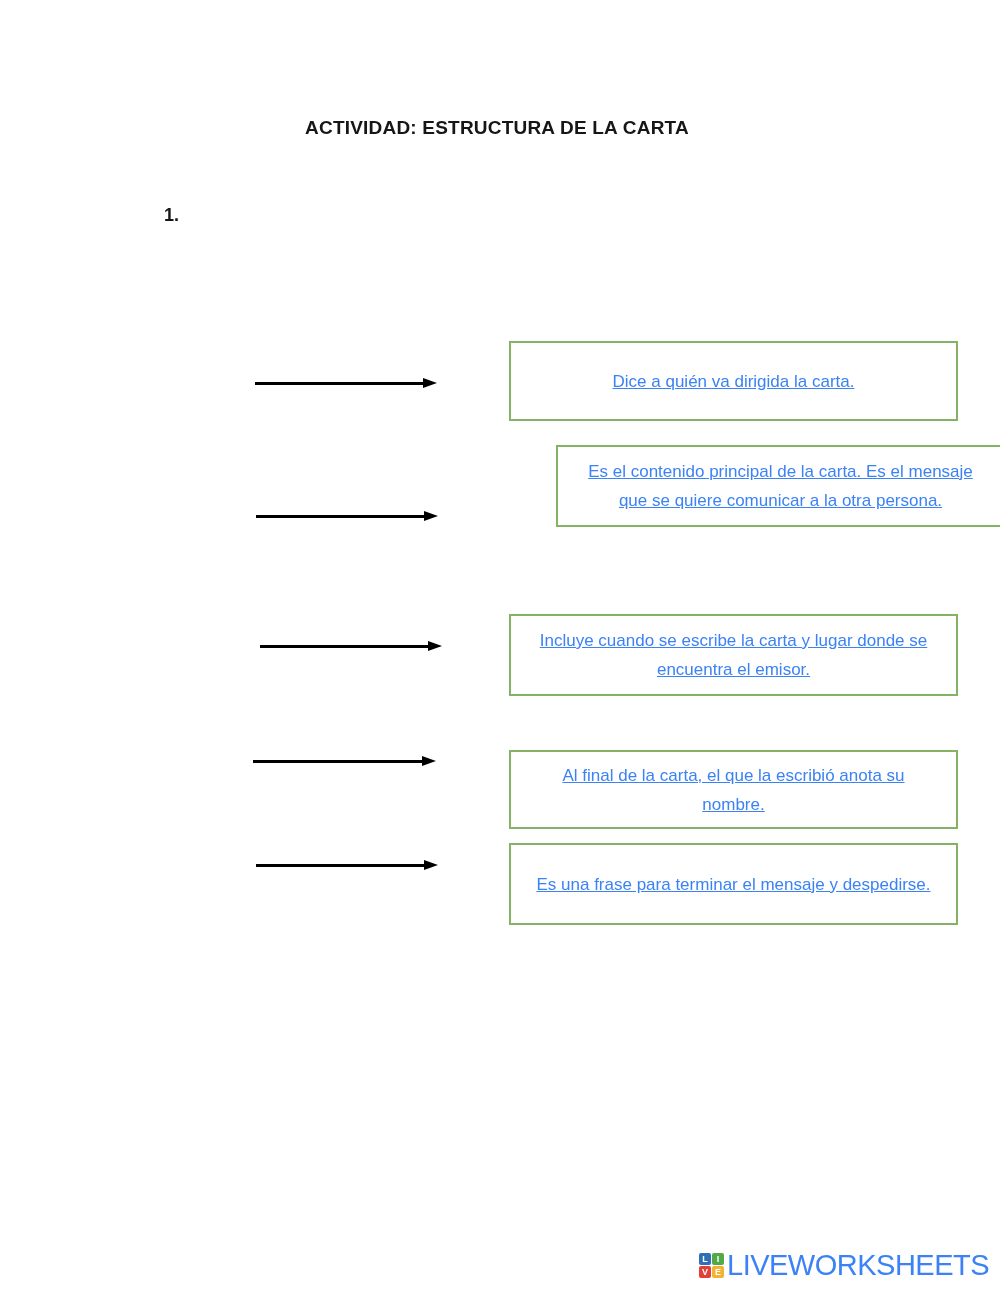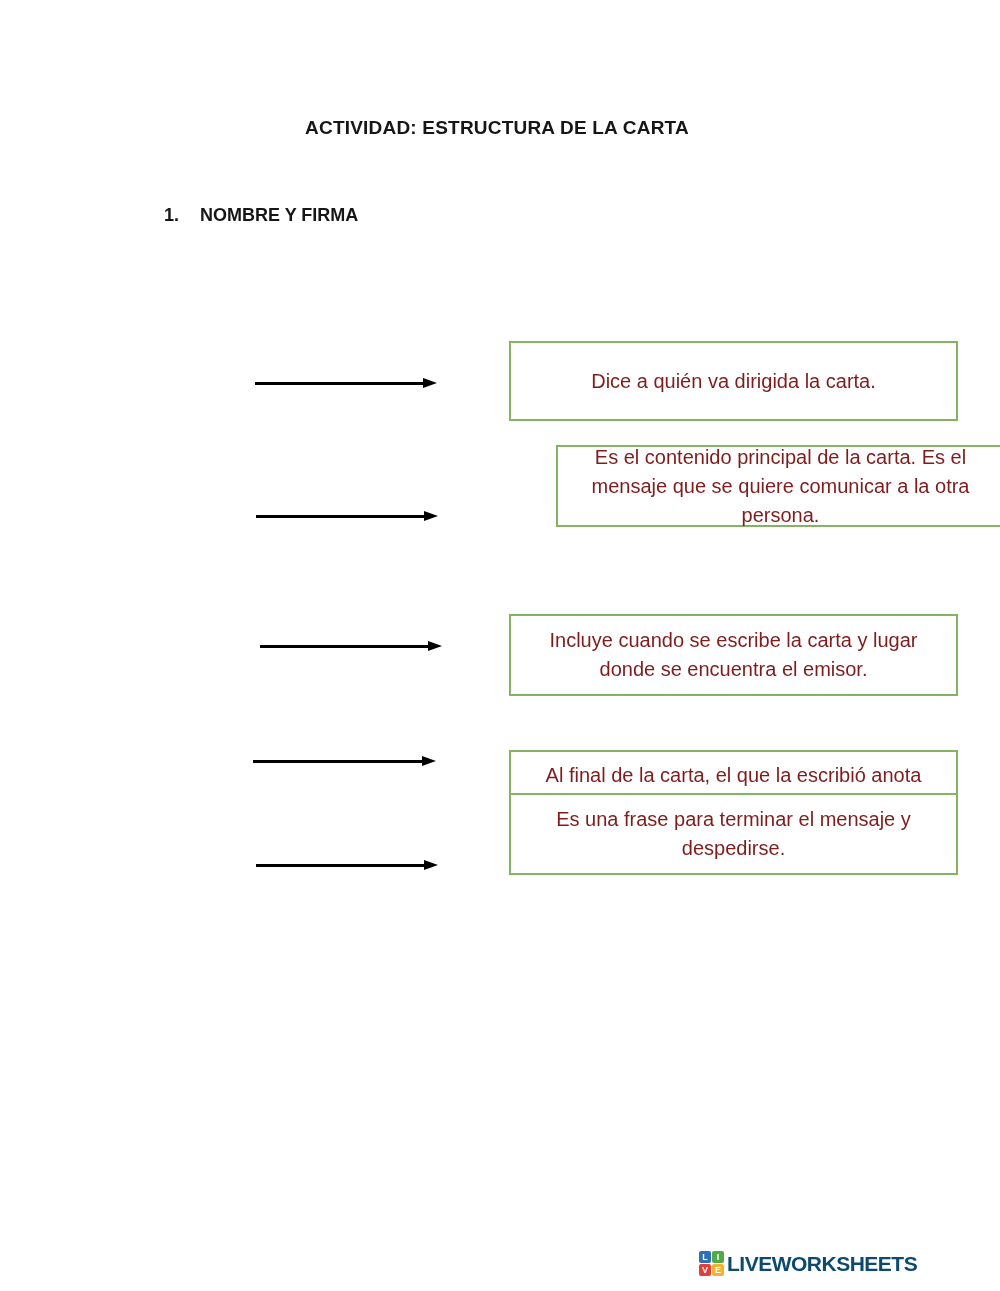--- a/index.html
+++ b/index.html
@@ -63,24 +63,25 @@
     position: absolute;
     left: 509px;
     width: 449px;
     border: 2px solid #84b463;
     background: #ffffff;
     box-sizing: border-box;
     display: flex;
     align-items: center;
     justify-content: center;
     text-align: center;
-    font-size: 20px;
+    font-size: 17px;
     line-height: 29px;
-    color: #7f1d1d;
+    color: #3b82f6;
     padding: 2px 22px;
+    text-decoration: underline;
   }
 
   .brand {
     position: absolute;
     left: 699px;
     top: 1251px;
     display: flex;
     align-items: center;
   }
   .brand-tiles {
@@ -99,50 +100,49 @@
     color: #ffffff;
     font-size: 9px;
     font-weight: bold;
     line-height: 1;
   }
   .tile-l { background: #2d70b8; }
   .tile-i { background: #52a948; }
   .tile-v { background: #e04038; }
   .tile-e { background: #f2b232; }
   .brand-text {
-    font-size: 21px;
-    font-weight: bold;
-    color: #0c4a6e;
+    font-size: 29px;
+    font-weight: normal;
+    color: #3b82f6;
     letter-spacing: -0.5px;
     line-height: 1;
   }
 
   
   #row1 .arrow { left: 255px; width: 182px; top: 378px; }
   #row1 .def-box { top: 341px; height: 80px; }
   #row2 .arrow { left: 256px; width: 182px; top: 511px; }
   #row2 .def-box { top: 445px; height: 82px; margin-left: 47px; }
   #row3 .arrow { left: 260px; width: 182px; top: 641px; }
   #row3 .def-box { top: 594px; height: 82px; margin-top: 20px; }
   #row4 .arrow { left: 253px; width: 183px; top: 756px; }
   #row4 .def-box { top: 750px; height: 79px; }
   #row5 .arrow { left: 256px; width: 182px; top: 860px; }
-  #row5 .def-box { top: 793px; height: 82px; }
+  #row5 .def-box { top: 843px; height: 82px; }
 </style>
 </head>
 <body>
 
 <div class="page">
 
   <div class="doc-title">ACTIVIDAD: ESTRUCTURA DE LA CARTA</div>
 
   <div class="exercise">
     <div class="exercise-number">1.</div>
     <div class="exercise-body">
-      <div>NOMBRE Y FIRMA</div>
     </div>
   </div>
 
   <div class="match-row" id="row1">
     <div class="arrow">
       <div class="shaft"></div>
         <div class="head"></div>
     </div>
     <div class="def-box">
       <span>Dice a quién va dirigida la carta.</span>

